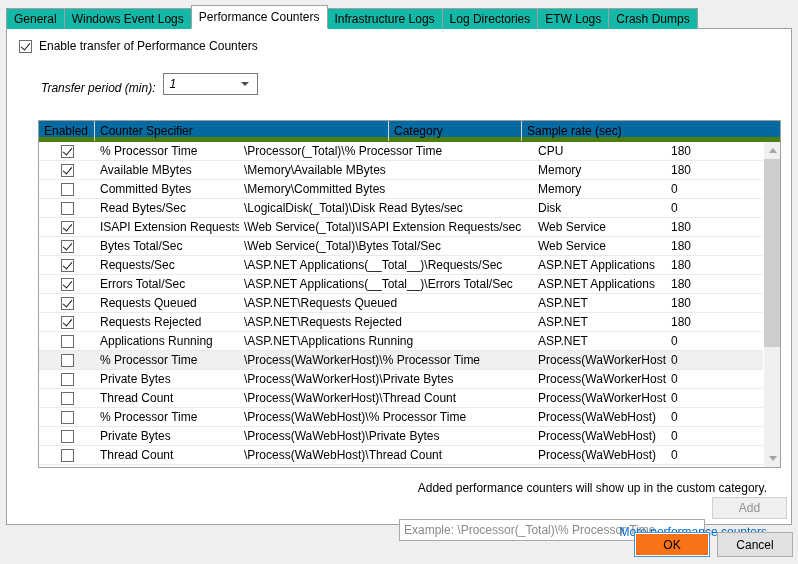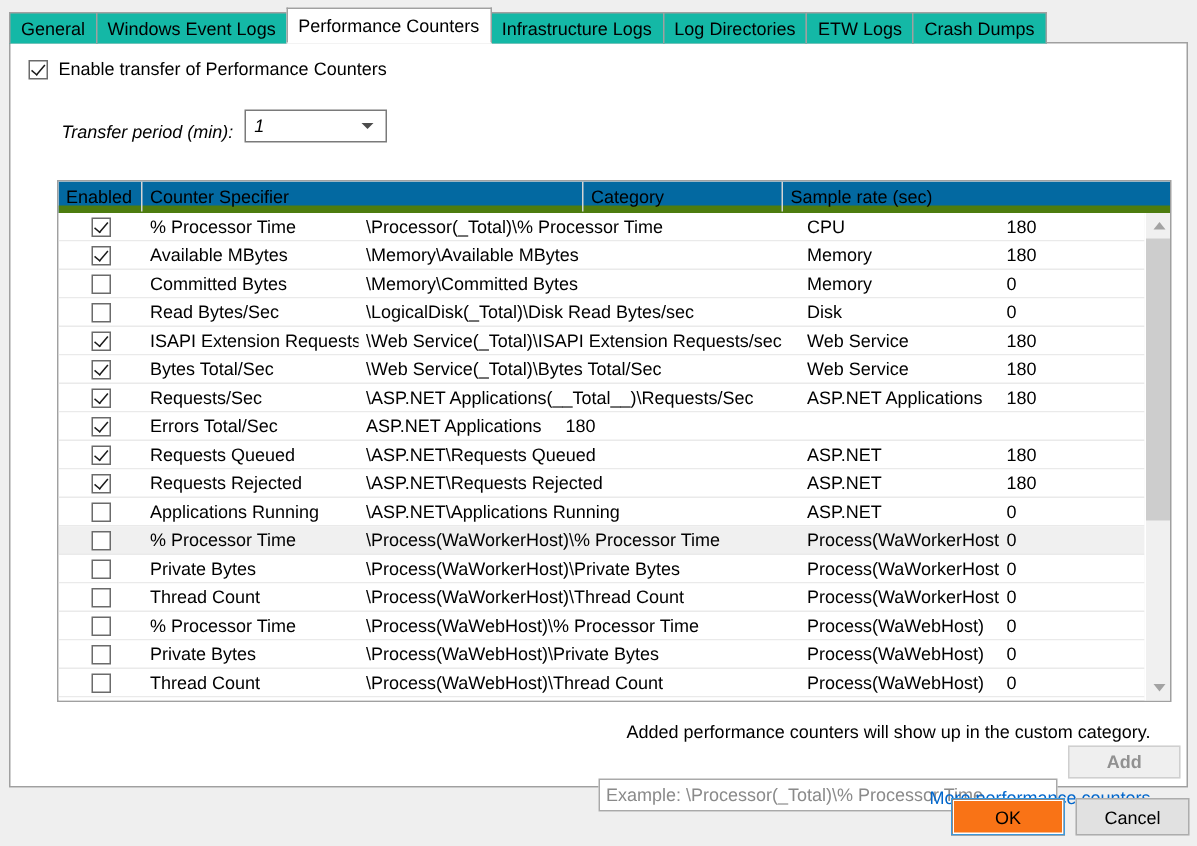--- a/index.html
+++ b/index.html
@@ -267,21 +267,20 @@
     color: #000;
     cursor: default;
   }
   .add-btn {
     width: 75px;
     height: 22px;
     margin-left: 7px;
     color: #919191;
     background: #efefef;
     border: 1px solid #cfcfcf;
-    font-weight: bold;
   }
   .hint {
     position: absolute;
     right: 24px;
     top: 452px;
     font-size: 12px;
   }
   .morelink {
     position: absolute;
     right: 24px;
@@ -404,20 +403,21 @@
           <div class="cell col-name">Requests/Sec</div>
           <div class="cell col-spec">\ASP.NET Applications(__Total__)\Requests/Sec</div>
           <div class="cell col-category">ASP.NET Applications</div>
           <div class="cell col-rate">180</div>
         </div>
         <div class="row">
           <div class="cell col-enabled">
             <span class="chk checked"></span>
           </div>
           <div class="cell col-name">Errors Total/Sec</div>
+          <div class="cell col-spec">\ASP.NET Applications(__Total__)\Errors Total/Sec</div>
           <div class="cell col-category">ASP.NET Applications</div>
           <div class="cell col-rate">180</div>
         </div>
         <div class="row">
           <div class="cell col-enabled">
             <span class="chk checked"></span>
           </div>
           <div class="cell col-name">Requests Queued</div>
           <div class="cell col-spec">\ASP.NET\Requests Queued</div>
           <div class="cell col-category">ASP.NET</div>

